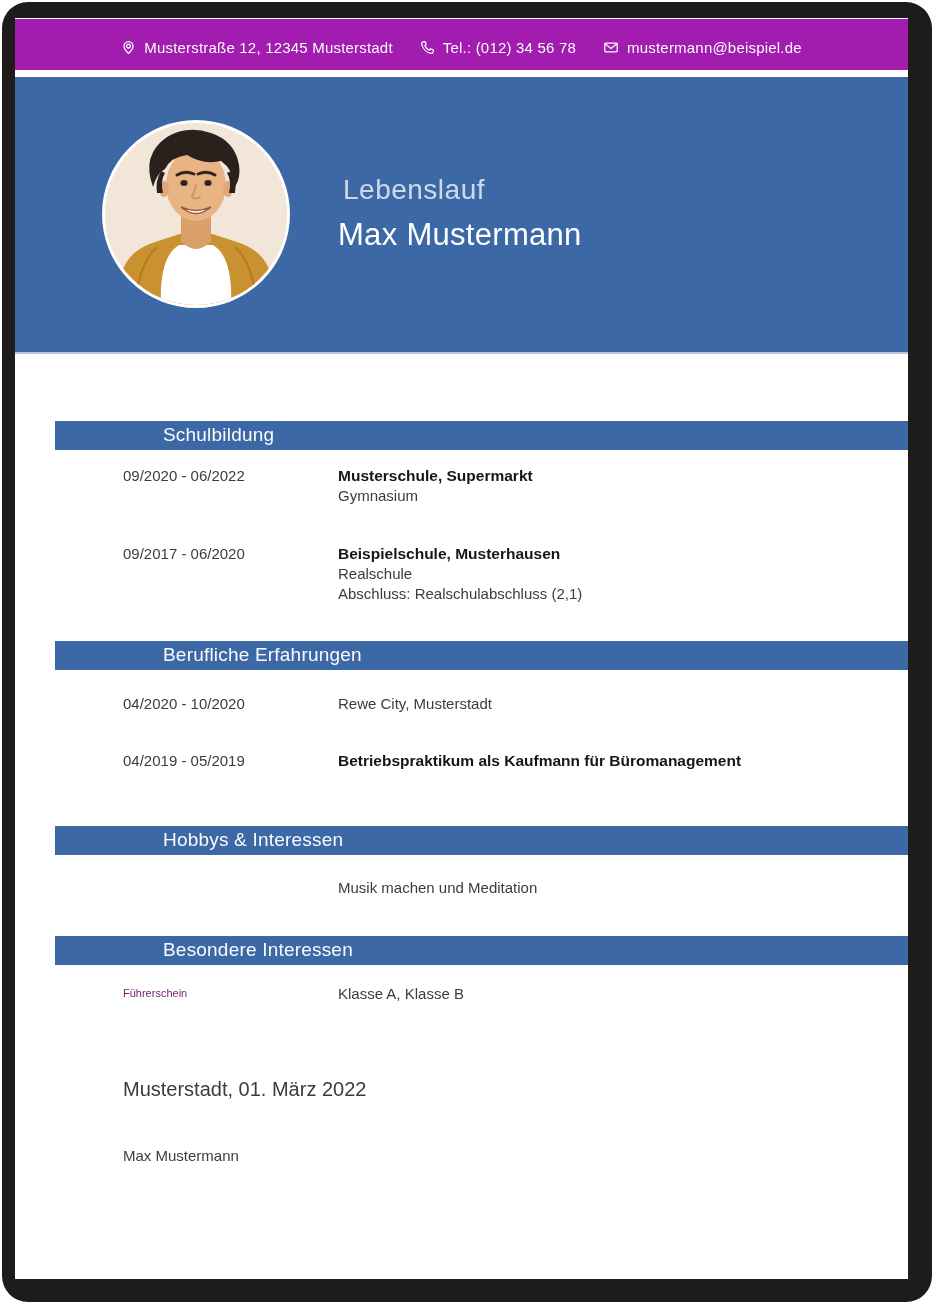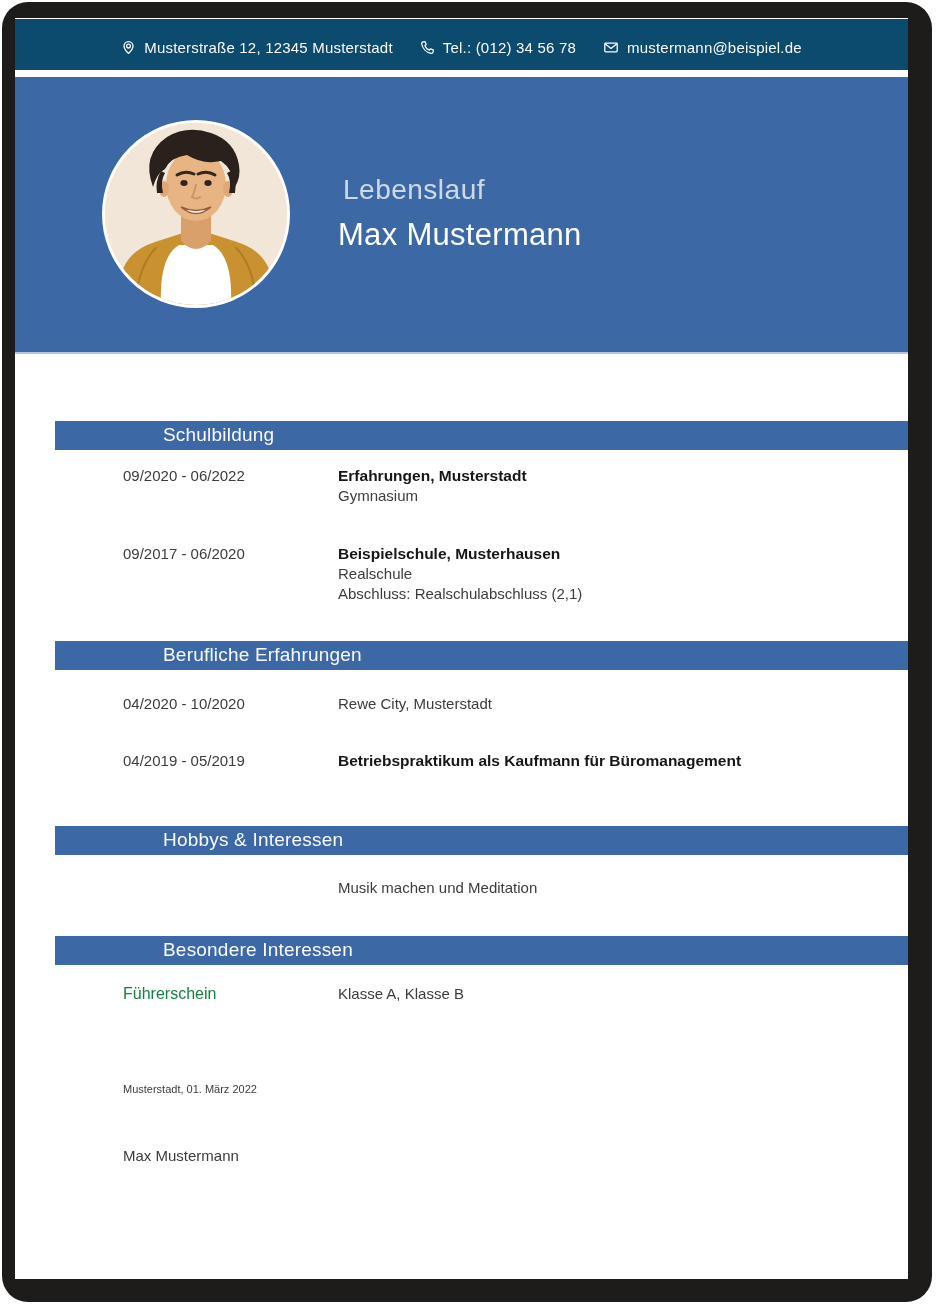--- a/index.html
+++ b/index.html
@@ -11,21 +11,21 @@
   .shadow-frame{
     position:absolute;left:2px;top:2px;width:930px;height:1300px;
     background:#1d1c1a;border-radius:26px;
   }
   .page{
     position:absolute;left:15px;top:18px;width:893px;height:1261px;
     background:#ffffff;overflow:hidden;
   }
   
   .contactbar{
-    position:absolute;left:0;top:1px;width:100%;height:51px;background:#0c4a6e;
+    position:absolute;left:0;top:1px;width:100%;height:51px;background:#a21caf;
     display:flex;align-items:center;justify-content:center;gap:27px;
     padding-top:5px;box-sizing:border-box;
   }
   .contact-item{display:flex;align-items:center;gap:8px;color:#fbfbfb;font-size:15px;letter-spacing:.2px;}
   .contact-item svg{display:block;}
   
   .hero{
     position:absolute;left:0;top:59px;width:100%;height:275px;
     background:#3c69a5;border-bottom:2px solid #b6c6dd;
   }
@@ -61,22 +61,22 @@
   .detail{position:absolute;left:215px;top:0;font-size:15px;color:#3c3c3c;line-height:19.5px;width:545px;}
   .detail .entry-title{font-weight:700;color:#161616;font-size:15.5px;line-height:20px;}
   .row-edu1{top:448px;}
   .row-edu2{top:526px;}
   .row-work1{top:676px;}
   .row-work2{top:733px;}
   .hobby-text{
     position:absolute;left:323px;top:860px;font-size:15px;color:#3c3c3c;line-height:19px;
   }
   .row-skill{top:966px;}
-  .skill-label{position:absolute;left:0;top:0;font-size:16px;color:#15803d;line-height:19px;}
-  .place-date{position:absolute;left:108px;top:1062px;font-size:11px;color:#3c3c3c;line-height:19px;}
+  .skill-label{position:absolute;left:0;top:0;font-size:11px;color:#701a75;line-height:19px;}
+  .place-date{position:absolute;left:108px;top:1062px;font-size:20px;color:#3c3c3c;line-height:19px;}
   .sig-name{position:absolute;left:108px;top:1128px;font-size:15px;color:#3c3c3c;line-height:19px;}
 </style>
 </head>
 <body>
 
 <div class="shadow-frame"></div>
 
 <div class="page">
 
   <div class="contactbar">
@@ -145,21 +145,21 @@
   <div class="hero-text">
     <h2 class="pretitle">Lebenslauf</h2>
     <h1 class="name">Max Mustermann</h1>
   </div>
 
   <div class="section-bar bar-edu">Schulbildung</div>
 
   <div class="row row-edu1">
     <div class="period">09/2020 - 06/2022</div>
     <div class="detail">
-      <div class="entry-title">Erfahrungen, Musterstadt</div>
+      <div class="entry-title">Musterschule, Supermarkt</div>
       <div>Gymnasium</div>
     </div>
   </div>
 
   <div class="row row-edu2">
     <div class="period">09/2017 - 06/2020</div>
     <div class="detail">
       <div class="entry-title">Beispielschule, Musterhausen</div>
       <div>Realschule</div>
       <div>Abschluss: Realschulabschluss (2,1)</div>

